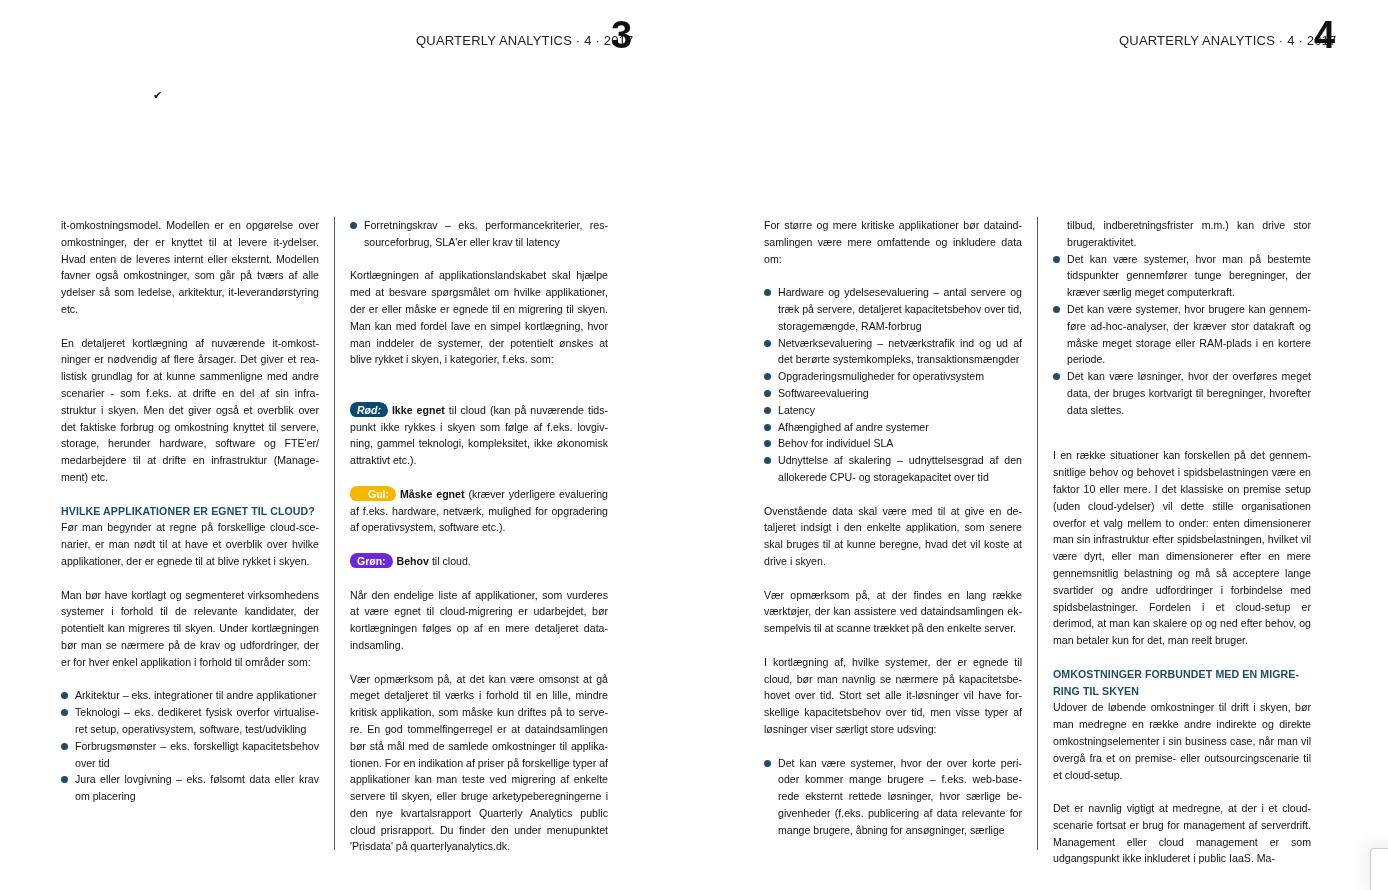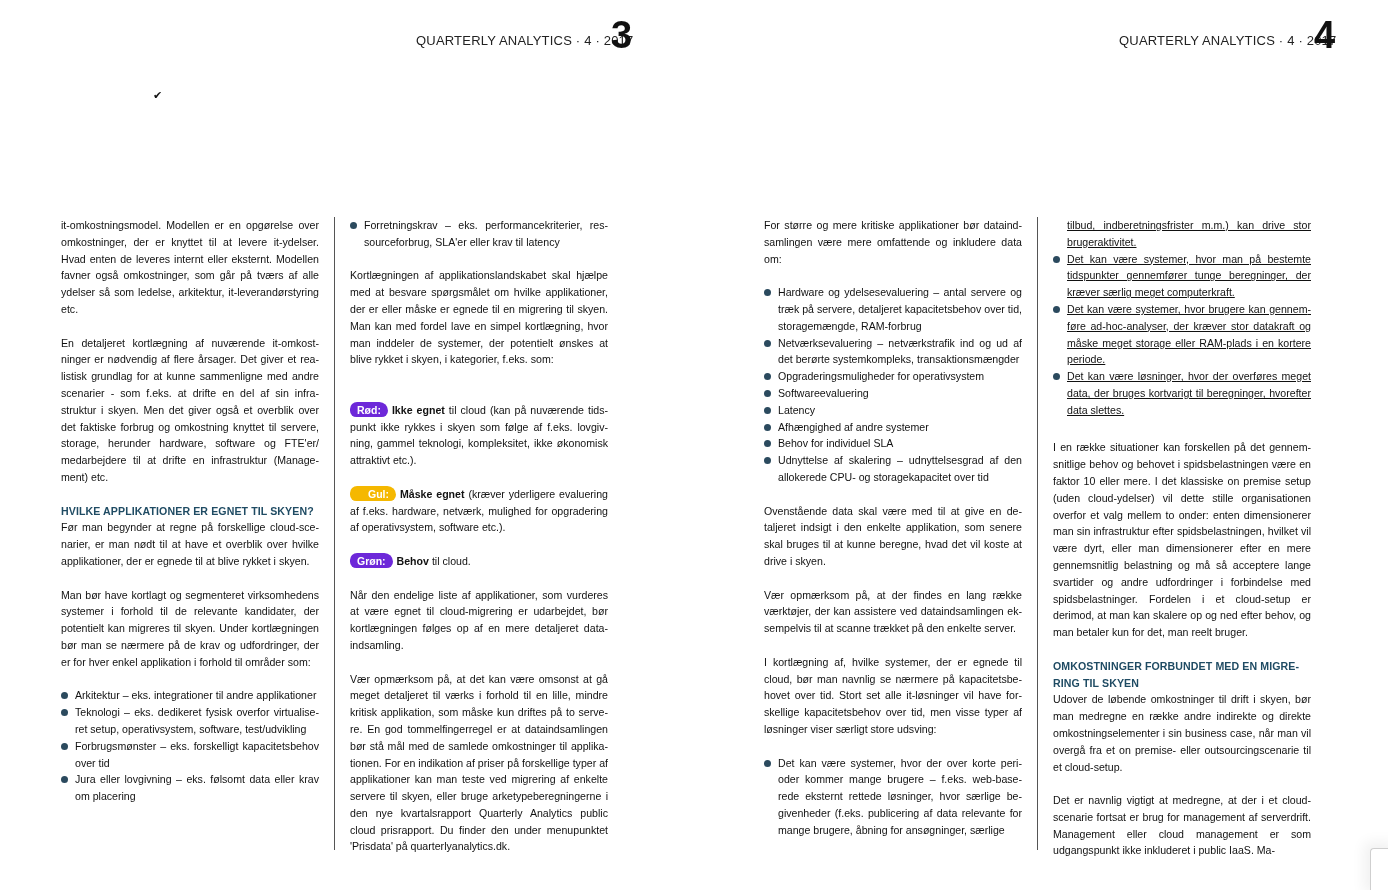--- a/index.html
+++ b/index.html
@@ -63,41 +63,41 @@
 
 <div class="running-head" style="left:416px;">QUARTERLY ANALYTICS · 4 · 2017</div>
 <div class="page-num" style="left:611px;">3</div>
 <div class="running-head" style="left:1119px;">QUARTERLY ANALYTICS · 4 · 2017</div>
 <div class="page-num" style="left:1314px;">4</div>
 <div class="checkmark">✔</div>
 
 <div class="col" style="left:61px;">
   <p>it-omkostningsmodel. Modellen er en opgørelse over omkostninger, der er knyttet til at levere it-ydelser. Hvad enten de leveres internt eller eksternt. Modellen favner også omkostninger, som går på tværs af alle ydelser så som ledelse, arkitektur, it-leverandørsty­ring etc.</p>
   <p>En detaljeret kortlægning af nuværende it-omkost­ninger er nødvendig af flere årsager. Det giver et rea­listisk grundlag for at kunne sammenligne med andre scenarier - som f.eks. at drifte en del af sin infra­struktur i skyen. Men det giver også et overblik over det faktiske forbrug og omkostning knyttet til serve­re, storage, herunder hardware, software og FTE'er/ medarbejdere til at drifte en infrastruktur (Manage­ment) etc.</p>
-  <h3>HVILKE APPLIKATIONER ER EGNET TIL SKYEN?</h3>
+  <h3>HVILKE APPLIKATIONER ER EGNET TIL CLOUD?</h3>
   <p>Før man begynder at regne på forskellige cloud-sce­narier, er man nødt til at have et overblik over hvilke applikationer, der er egnede til at blive rykket i skyen.</p>
   <p>Man bør have kortlagt og segmenteret virksomhe­dens systemer i forhold til de relevante kandidater, der potentielt kan migreres til skyen. Under kortlæg­ningen bør man se nærmere på de krav og udfordrin­ger, der er for hver enkel applikation i forhold til om­råder som:</p>
   <ul>
     <li><span class="bullet"></span><span>Arkitektur – eks. integrationer til andre applikatio­ner</span></li>
     <li><span class="bullet"></span><span>Teknologi – eks. dedikeret fysisk overfor virtualise­ret setup, operativsystem, software, test/udvikling</span></li>
     <li><span class="bullet"></span><span>Forbrugsmønster – eks. forskelligt kapacitetsbe­hov over tid</span></li>
     <li><span class="bullet"></span><span>Jura eller lovgivning – eks. følsomt data eller krav om placering</span></li>
   </ul>
 </div>
 
 <div class="rule" style="left:334px;"></div>
 
 <div class="col" style="left:350px;">
   <ul>
     <li><span class="bullet"></span><span>Forretningskrav – eks. performancekriterier, res­sourceforbrug, SLA'er eller krav til latency</span></li>
   </ul>
   <p>Kortlægningen af applikationslandskabet skal hjæl­pe med at besvare spørgsmålet om hvilke applikati­oner, der er eller måske er egnede til en migrering til skyen. Man kan med fordel lave en simpel kortlæg­ning, hvor man inddeler de systemer, der potentielt ønskes at blive rykket i skyen, i kategorier, f.eks. som:</p>
   <div style="height:16.8px;"></div>
   <div class="cat">
-    <span class="badge" style="background:#6d28d9;"><span class="lbl">Rød:</span></span><b>Ikke egnet</b><span> til cloud (kan på nuværende tids­punkt ikke rykkes i skyen som følge af f.eks. lovgiv­ning, gammel teknologi, kompleksitet, ikke økono­misk attraktivt etc.).</span>
+    <span class="badge" style="background:#0c4a6e;font-style:italic;"><span class="lbl">Rød:</span></span><b>Ikke egnet</b><span> til cloud (kan på nuværende tids­punkt ikke rykkes i skyen som følge af f.eks. lovgiv­ning, gammel teknologi, kompleksitet, ikke økono­misk attraktivt etc.).</span>
   </div>
   <div class="cat">
     <span class="badge" style="background:#f5b800;padding-left:18px;"><span class="lbl">Gul:</span></span><b>Måske egnet</b><span> (kræver yderligere evaluering af f.eks. hardware, netværk, mulighed for opgradering af operativsystem, software etc.).</span>
   </div>
   <div class="cat">
     <span class="badge" style="background:#6d28d9;"><span class="lbl">Grøn:</span></span><b>Behov</b><span> til cloud.</span>
   </div>
   <p>Når den endelige liste af applikationer, som vurderes at være egnet til cloud-migrering er udarbejdet, bør kortlægningen følges op af en mere detaljeret data­indsamling.</p>
   <p>Vær opmærksom på, at det kan være omsonst at gå meget detaljeret til værks i forhold til en lille, mindre kritisk applikation, som måske kun driftes på to serve­re. En god tommelfingerregel er at dataindsamlingen bør stå mål med de samlede omkostninger til applika­tionen. For en indikation af priser på forskellige typer af applikationer kan man teste ved migrering af enkelte servere til skyen, eller bruge arketypeberegningerne i den nye kvartalsrapport Quarterly Analytics public cloud prisrapport. Du finder den under menupunktet 'Prisdata' på quarterlyanalytics.dk.</p>
 </div>
@@ -118,21 +118,21 @@
   <p>Vær opmærksom på, at der findes en lang række værktøjer, der kan assistere ved dataindsamlingen ek­sempelvis til at scanne trækket på den enkelte server.</p>
   <p>I kortlægning af, hvilke systemer, der er egnede til cloud, bør man navnlig se nærmere på kapacitetsbe­hovet over tid. Stort set alle it-løsninger vil have for­skellige kapacitetsbehov over tid, men visse typer af løsninger viser særligt store udsving:</p>
   <ul>
     <li><span class="bullet"></span><span>Det kan være systemer, hvor der over korte peri­oder kommer mange brugere – f.eks. web-base­rede eksternt rettede løsninger, hvor særlige be­givenheder (f.eks. publicering af data relevante for mange brugere, åbning for ansøgninger, særlige</span></li>
   </ul>
 </div>
 
 <div class="rule" style="left:1037px;"></div>
 
 <div class="col" style="left:1053px;">
-  <ul style="margin-bottom:4px;text-decoration:underline;">
+  <ul style="margin-bottom:12px;">
     <li><span>tilbud, indberetningsfrister m.m.) kan drive stor brugeraktivitet.</span></li>
     <li><span class="bullet"></span><span>Det kan være systemer, hvor man på bestemte tidspunkter gennemfører tunge beregninger, der kræver særlig meget computerkraft.</span></li>
     <li><span class="bullet"></span><span>Det kan være systemer, hvor brugere kan gennem­føre ad-hoc-analyser, der kræver stor datakraft og måske meget storage eller RAM-plads i en kortere periode.</span></li>
     <li><span class="bullet"></span><span>Det kan være løsninger, hvor der overføres meget data, der bruges kortvarigt til beregninger, hvoref­ter data slettes.</span></li>
   </ul>
   <div style="height:16.8px;"></div>
   <p>I en række situationer kan forskellen på det gennem­snitlige behov og behovet i spidsbelastningen være en faktor 10 eller mere. I det klassiske on premise setup (uden cloud-ydelser) vil dette stille organisati­onen overfor et valg mellem to onder: enten dimensi­onerer man sin infrastruktur efter spidsbelastningen, hvilket vil være dyrt, eller man dimensionerer efter en mere gennemsnitlig belastning og må så acceptere lange svartider og andre udfordringer i forbindelse med spidsbelastninger. Fordelen i et cloud-setup er derimod, at man kan skalere op og ned efter behov, og man betaler kun for det, man reelt bruger.</p>
   <h3>OMKOSTNINGER FORBUNDET MED EN MIGRE­RING TIL SKYEN</h3>
   <p>Udover de løbende omkostninger til drift i skyen, bør man medregne en række andre indirekte og direkte omkostningselementer i sin business case, når man vil overgå fra et on premise- eller outsourcingscena­rie til et cloud-setup.</p>
   <p>Det er navnlig vigtigt at medregne, at der i et cloud-scenarie fortsat er brug for management af serverdrift. Management eller cloud management er som udgangspunkt ikke inkluderet i public IaaS. Ma-</p>

